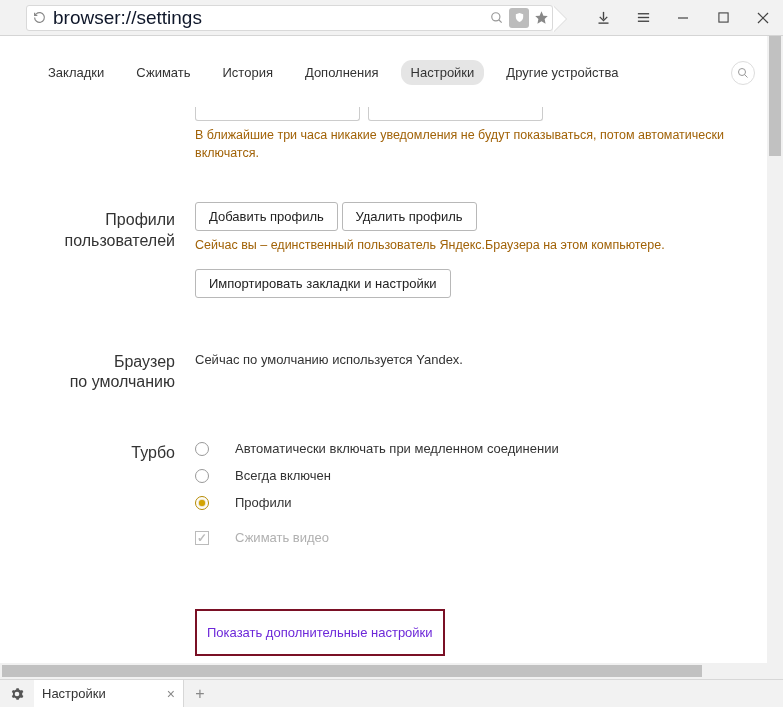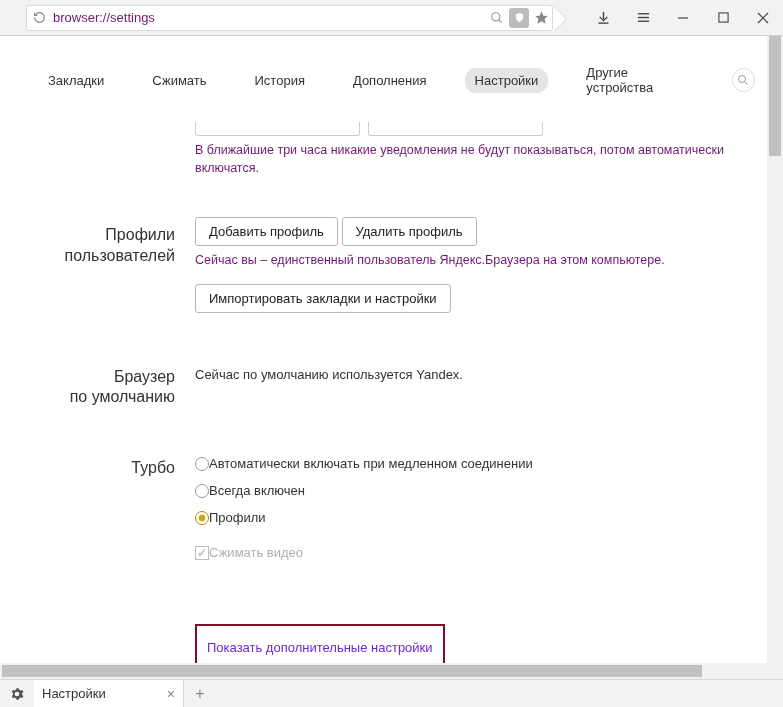--- a/index.html
+++ b/index.html
@@ -3,54 +3,54 @@
 <meta charset="utf-8">
 <style>
   * { box-sizing: border-box; }
   html, body { margin: 0; padding: 0; width: 783px; height: 707px; font-family: Arial, sans-serif; font-size: 13px; color: #333; background: #fff; overflow: hidden; }
   .window { width: 783px; height: 707px; display: flex; flex-direction: column; background: #fff; }
 
   
   .titlebar { height: 36px; background: #f2f2f2; border-bottom: 1px solid #d5d5d5; display: flex; align-items: center; }
   .addr { flex: 1; height: 26px; margin: 0 8px 0 26px; background: #fff; border: 1px solid #d9d9d9; border-radius: 3px; display: flex; align-items: center; position: relative; }
   .addr-reload { width: 24px; display:flex; align-items:center; justify-content:center; color:#888; }
-  .addr-input { flex:1; border:none; outline:none; font-size:13px; color:#701a75; background:transparent; padding:0 2px; }
+  .addr-input { flex:1; border:none; outline:none; font-size:19px; color:#0f172a; background:transparent; padding:0 2px; }
   .addr-actions { display:flex; align-items:center; gap:0; }
   .addr-icon { width:22px; height:26px; display:flex; align-items:center; justify-content:center; color:#999; }
   .addr-shield { width:20px; height:20px; background:#bcbcbc; border-radius:3px; display:flex;align-items:center;justify-content:center;color:#fff;font-size:11px; }
   .tri { position:absolute; right:-14px; top:0; width:0; height:0; border-top:13px solid transparent; border-bottom:13px solid transparent; border-left:13px solid #fff;
          filter: drop-shadow(1px 0 0 #d9d9d9); }
   .tb-right { display:flex; align-items:center; margin-left:22px; }
   .tb-btn { width:40px; height:36px; display:flex; align-items:center; justify-content:center; color:#555; }
 
   
   .content-wrap { flex:1; position:relative; overflow:hidden; }
   .content { position:absolute; top:0; left:0; right:16px; bottom:16px; overflow:hidden; }
   .vscroll { position:absolute; top:0; right:0; bottom:16px; width:16px; background:#f1f1f1; }
   .vthumb { position:absolute; top:0; left:2px; right:2px; height:120px; background:#c1c1c1; }
   .hscroll { position:absolute; left:0; right:16px; bottom:0; height:16px; background:#f1f1f1; }
   .hthumb { position:absolute; left:2px; top:2px; bottom:2px; width:700px; background:#c1c1c1; }
   .scroll-corner{position:absolute;right:0;bottom:0;width:16px;height:16px;background:#f1f1f1;}
 
   
-  .nav { display:flex; align-items:center; gap:28px; padding: 24px 8px 16px 38px; }
+  .nav { display:flex; align-items:center; gap:12px; padding: 24px 8px 16px 38px; }
   .nav-tab { padding:5px 10px; color:#333; border-radius:11px; font-size:13px; }
   .nav-tab.active { background:#e5e5e5; }
   .nav-search { margin-left:auto; width:24px;height:24px;border:1px solid #ddd;border-radius:12px;margin-right:4px;display:flex;align-items:center;justify-content:center;color:#888; overflow:hidden; }
 
   
   .row { display:flex; padding: 6px 0 6px 0; }
   .row-label { width:195px; text-align:right; padding-right:20px; padding-top:8px; color:#333; font-size:16px; line-height:1.3; }
   .row-body { flex:1; padding-right:8px; }
-  .desc { color:#701a75; font-size:12.5px; line-height:1.4; margin-top:6px; }
+  .desc { color:#a16207; font-size:12.5px; line-height:1.4; margin-top:6px; }
   .btn { display:inline-block; background:#fff; border:1px solid #b8b8b8; border-radius:3px; padding:6px 13px; font-size:13px; color:#222; cursor:pointer; }
   .plain { font-size:13px; color:#333; padding:8px 0 2px; }
 
   
-  .opt { display:flex; align-items:center; gap:0; padding:6px 0; font-size:13px; color:#333; }
+  .opt { display:flex; align-items:center; gap:26px; padding:6px 0; font-size:13px; color:#333; }
   .radio { width:14px; height:14px; border:1px solid #999; border-radius:50%; display:flex; align-items:center; justify-content:center; background:#fff; }
   .radio.sel { border-color:#b58900; }
   .radio.sel::after{ content:""; width:6px;height:6px;border-radius:50%; background:#d4a400; box-shadow:0 0 2px #b58900; }
   .chk { width:14px;height:14px;border:1px solid #999;background:#fff;display:flex;align-items:center;justify-content:center;font-size:12px;font-weight:bold;line-height:1;}
   .chk.on{ border-color:#b58900; color:#7a5c00;}
   .chk.on::after{content:"✓";}
   .chk.disabled{ border-color:#bbb; color:#bbb; }
   .chk.disabled::after{content:"✓";}
   .opt.disabled{ color:#b0b0b0; }
 

